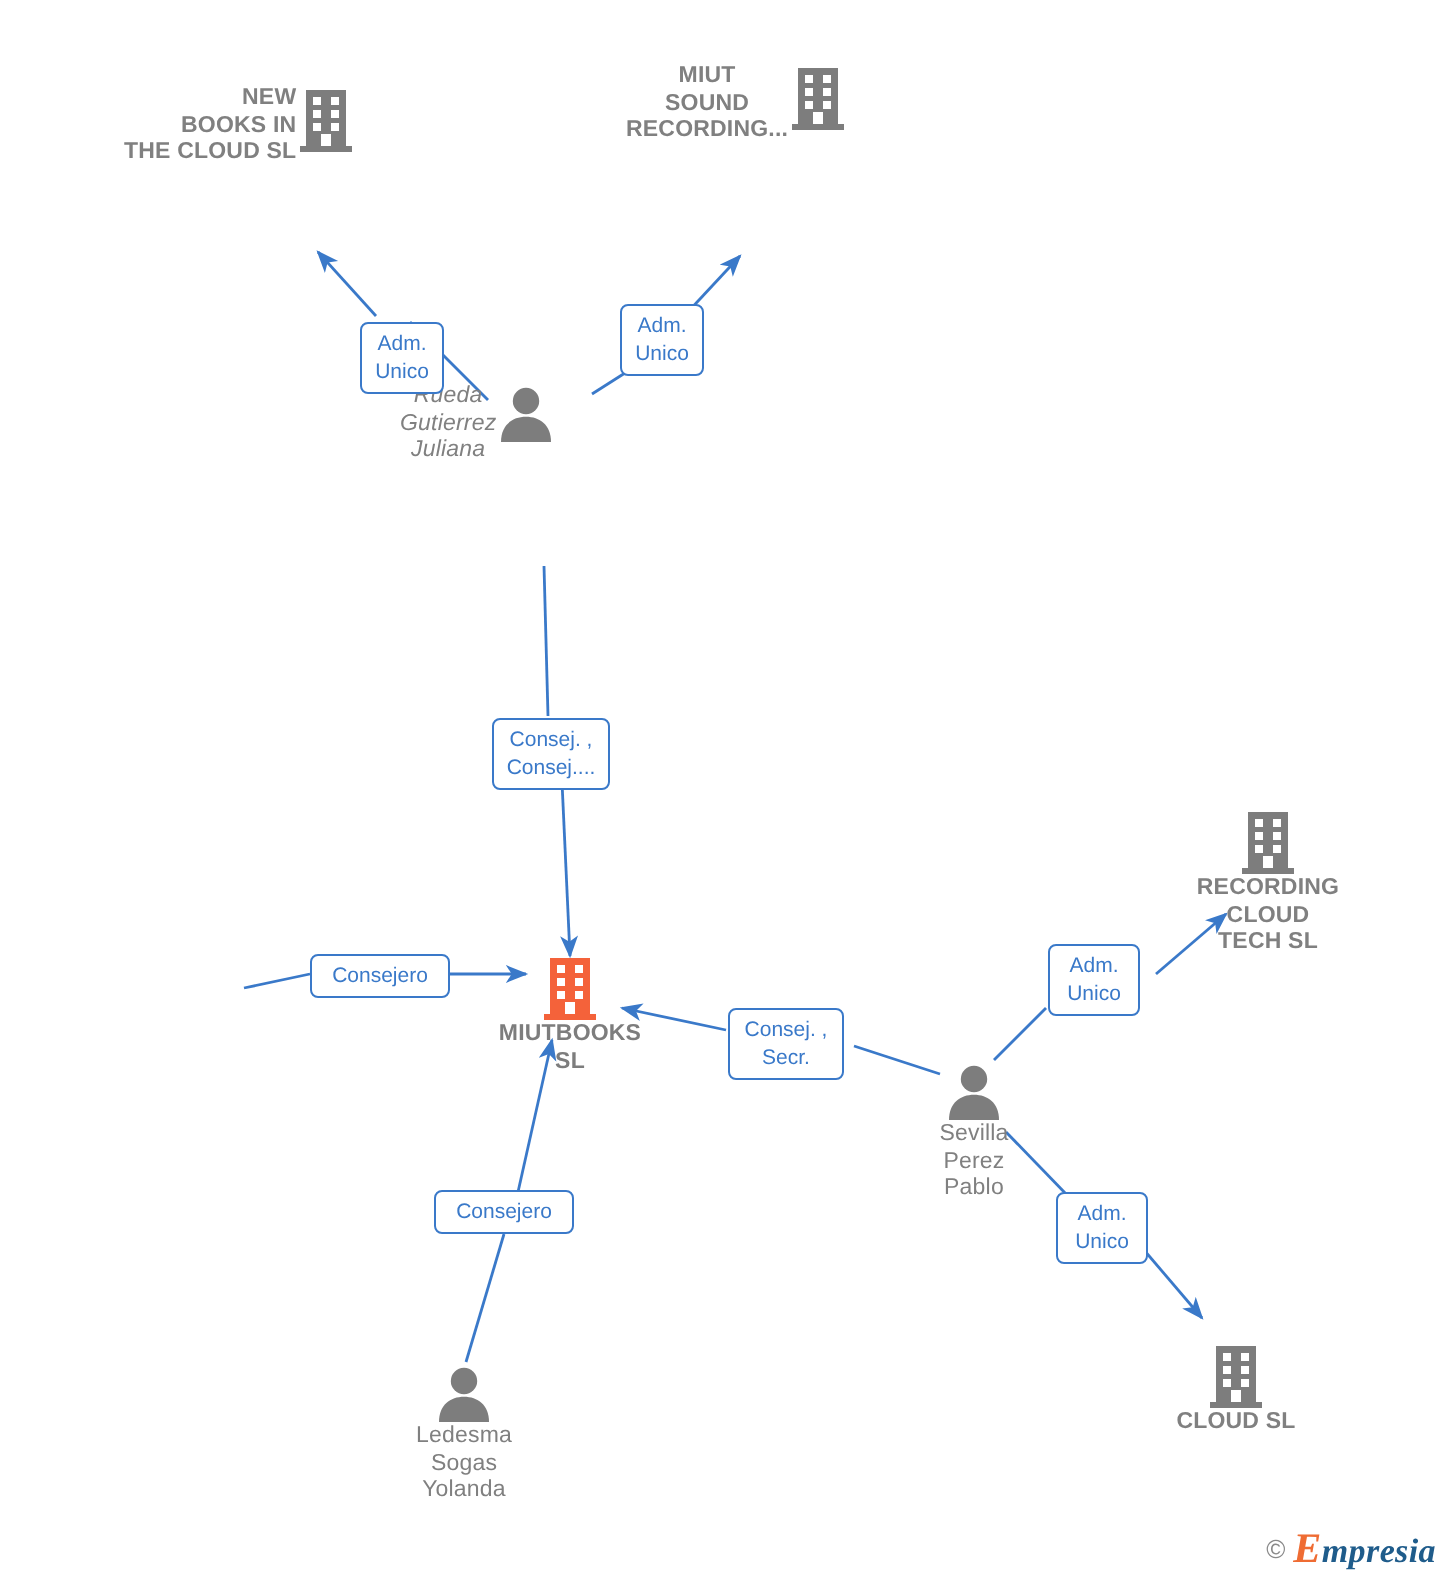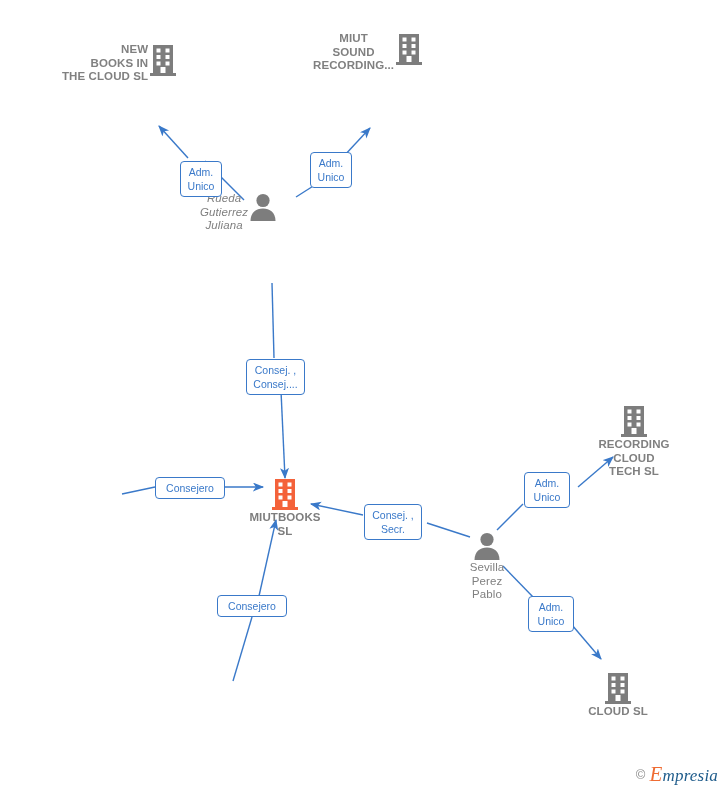--- a/index.html
+++ b/index.html
@@ -99,20 +99,21 @@
     color: #8a8a8a;
     font-size: 13px;
     font-family: "Liberation Sans", sans-serif;
   }
   #watermark .brand {
     font-family: "Liberation Serif", serif;
     font-style: italic;
     font-size: 17px;
     color: #1f5c8b;
     letter-spacing: 0.2px;
+    font-weight: bold;
   }
   #watermark .brand .cap {
     color: #ef6c33;
     font-size: 21px;
     font-family: "Liberation Serif", serif;
     font-style: italic;
   }
 </style>
 </head>
 <body>
@@ -238,28 +239,39 @@
         <rect x="8.5" y="18.5" width="4" height="4" fill="#ffffff"></rect>
         <rect x="17.5" y="18.5" width="4" height="4" fill="#ffffff"></rect>
         <rect x="12.5" y="24" width="5" height="6" fill="#ffffff"></rect>
       </svg>
     </span>
     <span class="caption">MIUTBOOKS
 SL</span>
   </div>
 
 
-
-  <div class="node person cap-below" style="left:487px; top:531px;align-items:center;">
+  <div class="node person cap-below" style="left:232px; top:682px;">
     <span class="glyph">
       <svg width="30" height="30" viewBox="0 0 30 30" xmlns="http://www.w3.org/2000/svg">
         <circle cx="15" cy="8.5" r="6.6" fill="#7d7d7d"></circle>
         <path d="M2.5,29 C2.5,20.4 8.2,16.4 15,16.4 C21.8,16.4 27.5,20.4 27.5,29 Z" fill="#7d7d7d"></path>
       </svg>
     </span>
+    <span class="caption">Ledesma
+Sogas
+Yolanda</span>
+  </div>
+
+  <div class="node person cap-below" style="left:487px; top:531px;align-items:center;">
+    <span class="glyph">
+      <svg width="30" height="30" viewBox="0 0 30 30" xmlns="http://www.w3.org/2000/svg">
+        <circle cx="15" cy="8.5" r="6.6" fill="#7d7d7d"></circle>
+        <path d="M2.5,29 C2.5,20.4 8.2,16.4 15,16.4 C21.8,16.4 27.5,20.4 27.5,29 Z" fill="#7d7d7d"></path>
+      </svg>
+    </span>
     <span class="caption">Sevilla
 Perez
 Pablo</span>
   </div>
 
   <div class="node company cap-below" style="left:634px; top:404px;">
     <span class="glyph">
       <svg width="30" height="34" viewBox="0 0 30 34" xmlns="http://www.w3.org/2000/svg">
         <rect x="5" y="2" width="20" height="28" fill="#7d7d7d"></rect>
         <rect x="2" y="30" width="26" height="3" fill="#7d7d7d"></rect>

